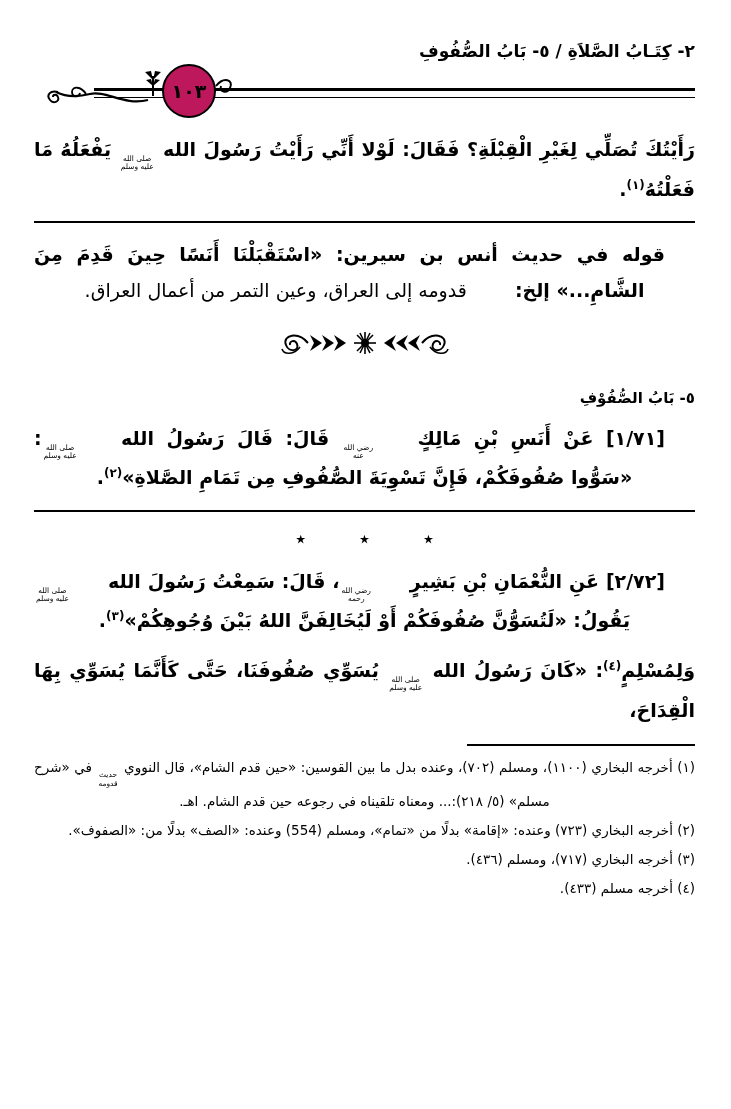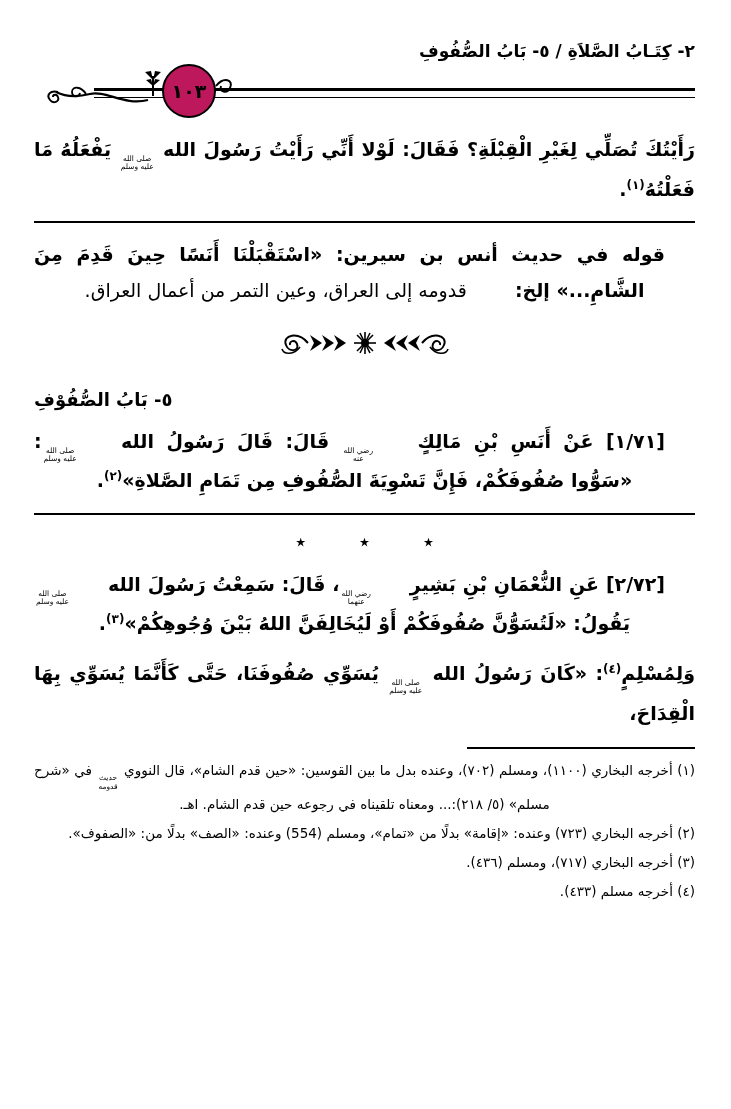--- a/index.html
+++ b/index.html
@@ -45,21 +45,21 @@
   sup.fnref{font-size:12px;vertical-align:7px;line-height:0;font-weight:bold;}
 
   .seal{
     display:inline-flex;flex-direction:column;align-items:center;
     font-size:7.5px;font-weight:normal;line-height:1.1;
     vertical-align:-5px;margin:0 2px;text-align:center;
   }
   .seal span{display:block;white-space:nowrap;}
 
   .section-heading{
-    text-align:left;font-size:18px;font-weight:bold;margin:24px 0 14px;
+    text-align:right;font-size:15px;font-weight:bold;margin:24px 0 14px;
   }
   .ornament-row{text-align:center;margin:16px 0 4px;}
   .stars{
     text-align:center;font-size:20px;font-weight:bold;
     word-spacing:46px;margin:14px 0 6px;letter-spacing:0;
   }
 
   
   .fn-rule{
     width:228px;border:none;border-top:2.5px solid #000;
@@ -157,21 +157,21 @@
         <span>عليه وسلم</span>
       </span>: «سَوُّوا صُفُوفَكُمْ، فَإِنَّ تَسْوِيَةَ الصُّفُوفِ مِن تَمَامِ الصَّلاةِ»<sup class="fnref">(٢)</sup>.</p>
 
   <hr class="rule">
 
 
   <div class="stars">٭ ٭ ٭</div>
 
   <p class="txt matn indent center-last">[٢/٧٢] عَنِ النُّعْمَانِ بْنِ بَشِيرٍ <span class="seal">
         <span>رضي الله</span>
-        <span>عنهما</span>
+        <span>رحمه</span>
       </span>، قَالَ: سَمِعْتُ رَسُولَ الله <span class="seal">
         <span>صلى الله</span>
         <span>عليه وسلم</span>
       </span> يَقُولُ: «لَتُسَوُّنَّ صُفُوفَكُمْ أَوْ لَيُخَالِفَنَّ اللهُ بَيْنَ وُجُوهِكُمْ»<sup class="fnref">(٣)</sup>.</p>
 
   <p class="txt matn">وَلِمُسْلِمٍ<sup class="fnref">(٤)</sup>: «كَانَ رَسُولُ الله <span class="seal">
         <span>صلى الله</span>
         <span>عليه وسلم</span>
       </span> يُسَوِّي صُفُوفَنَا، حَتَّى كَأَنَّمَا يُسَوِّي بِهَا الْقِدَاحَ،</p>
 

